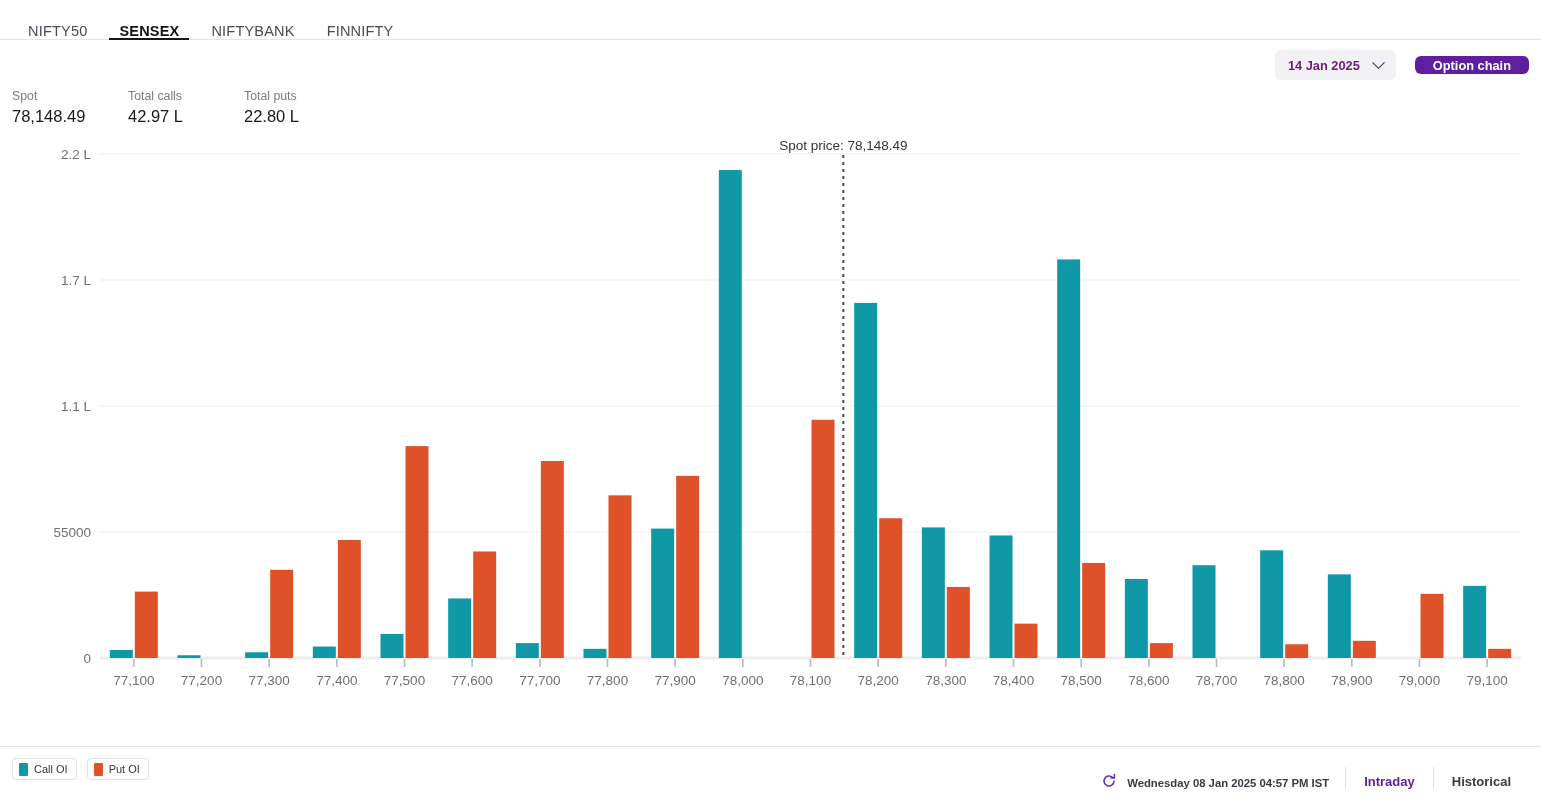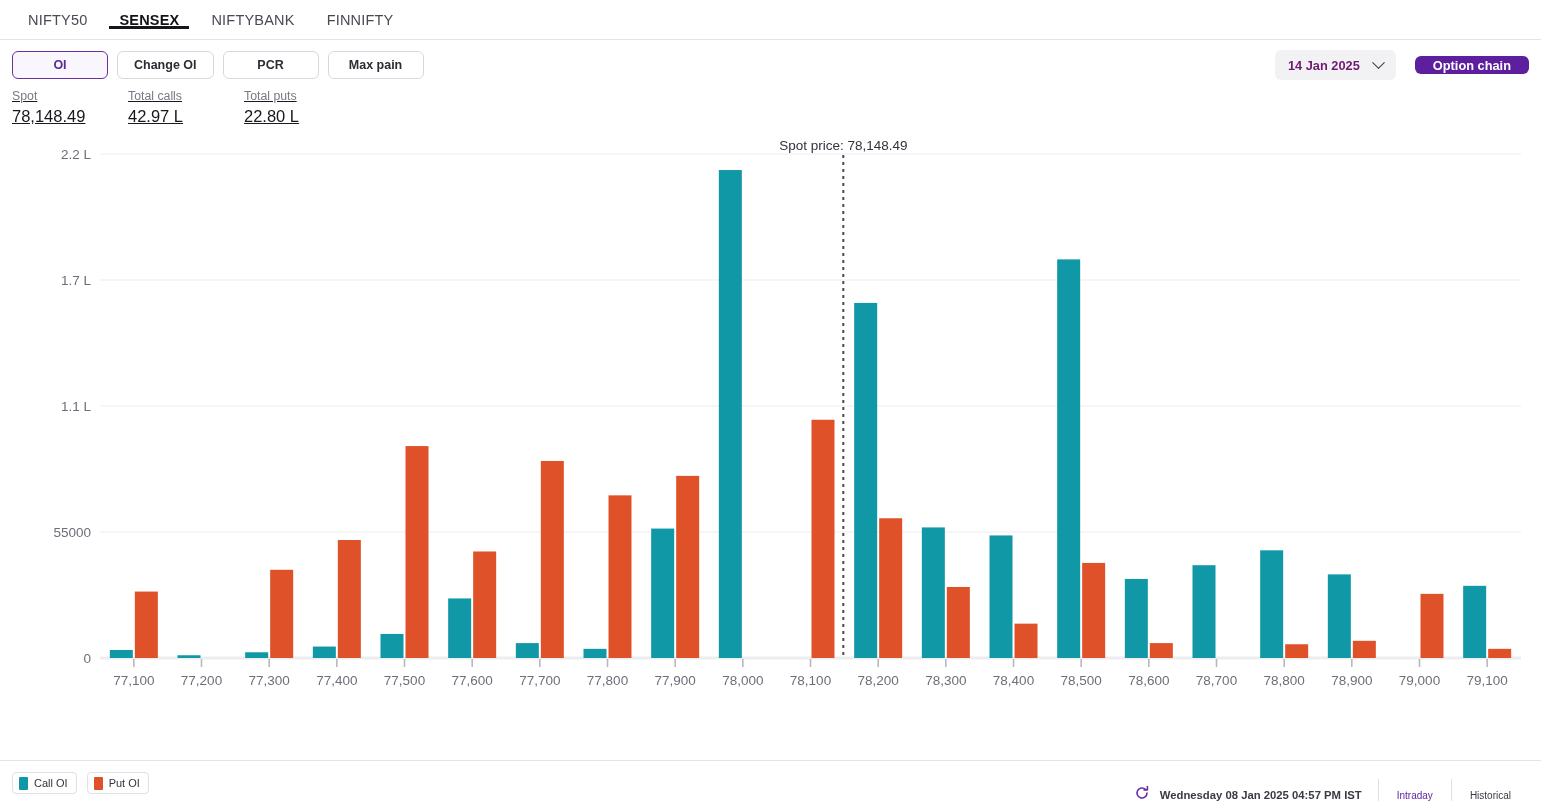--- a/index.html
+++ b/index.html
@@ -8,21 +8,21 @@
     background: #ffffff;
     font-family: "Liberation Sans", sans-serif;
     color: #1b1b1f;
     overflow: hidden;
   }
 
   
   .tabbar {
     height: 40px;
     display: flex;
-    align-items: center;
+    align-items: flex-end;
     border-bottom: 1px solid #e3e3e8;
     padding-left: 12px;
   }
   .tab {
     display: flex; align-items: center;
     padding: 0 16px;
     font-size: 14.5px;
     letter-spacing: .2px;
     color: #4a4a55;
     cursor: pointer;
@@ -85,36 +85,36 @@
     color: #fff;
     border: none;
     padding: 0 18px;
     font-size: 12.8px; font-weight: 700;
     cursor: pointer;
     margin-left: 10px;
     font-family: inherit;
   }
 
   
-  .stats { display: flex; padding: 0 12px; gap: 0; margin-top: -2px; text-decoration: underline; }
+  .stats { display: flex; padding: 0 12px; gap: 0; margin-top: -2px; }
   .stat { width: 116px; }
   .stat.wide { width: 120px; }
   .stat-label { font-size: 12.3px; color: #7a7a86; line-height: 16px; }
   .stat-value { font-size: 16.5px; color: #17171d; line-height: 24px; margin-top: 0; }
 
   
   .chartwrap { position: relative; width: 1541px; height: 600px; }
   svg.plot { display: block; }
   .ytick { font-size: 13.5px; fill: #6e6e79; text-anchor: end; font-family: "Liberation Sans", sans-serif; }
   .xtick { font-size: 13.5px; fill: #6e6e79; text-anchor: middle; font-family: "Liberation Sans", sans-serif; }
   .spotlabel { font-size: 13.5px; fill: #33333d; text-anchor: middle; font-family: "Liberation Sans", sans-serif; }
 
   
   .footer {
-    position: absolute; left: 0; bottom: 0;
+    position: absolute; left: 0; bottom: 14px;
     width: 1541px; height: 45px;
     border-top: 1px solid #e3e3e8;
     display: flex; align-items: center;
     padding: 12px 12px;
   }
   .legend { display: flex; gap: 10px; }
   .legitem {
     height: 22px; display: inline-flex; align-items: center; gap: 6px;
     border: 1px solid #e0e0e6; border-radius: 4px;
     padding: 0 8px 0 6px;
@@ -123,43 +123,37 @@
   }
   .swatch { width: 9px; height: 13px; border-radius: 1px; display: inline-block; }
   .foot-right { margin-left: auto; display: flex; align-items: flex-end; }
   .refresh {
     width: 16px; height: 16px; margin-right: 10px; cursor: pointer;
     display: inline-block;
   }
   .stamp { font-size: 11.3px; font-weight: 700; color: #3a3a44; padding-right: 16px; }
   .divider { width: 1px; height: 22px; background: #e0e0e6; }
   .footlink {
-    font-size: 10px; font-weight: 400; padding: 0 18px; cursor: pointer;
+    font-size: 13px; font-weight: 700; padding: 0 18px; cursor: pointer;
     color: #3a3a44;
     margin-top: 24px;
   }
   .footlink.active { color: #5d1f9e; }
 </style>
 </head>
 <body>
 
 <div class="tabbar" id="tabbar">
     <button class="tab">NIFTY50</button>
     <button class="tab active">SENSEX</button>
     <button class="tab">NIFTYBANK</button>
     <button class="tab">FINNIFTY</button>
   </div>
 
 <div class="controls">
-  <div id="mode-pills" style="display:flex;gap:9px;">
-      <button class="pill selected">OI</button>
-      <button class="pill">Change OI</button>
-      <button class="pill">PCR</button>
-      <button class="pill">Max pain</button>
-    </div>
   <div class="spacer"></div>
   <button class="datesel">
     <span>14 Jan 2025</span>
     <span class="chev"></span>
   </button>
   <button class="cta">Option chain</button>
 </div>
 
 <div class="stats" id="stats">
     <div class="stat">

